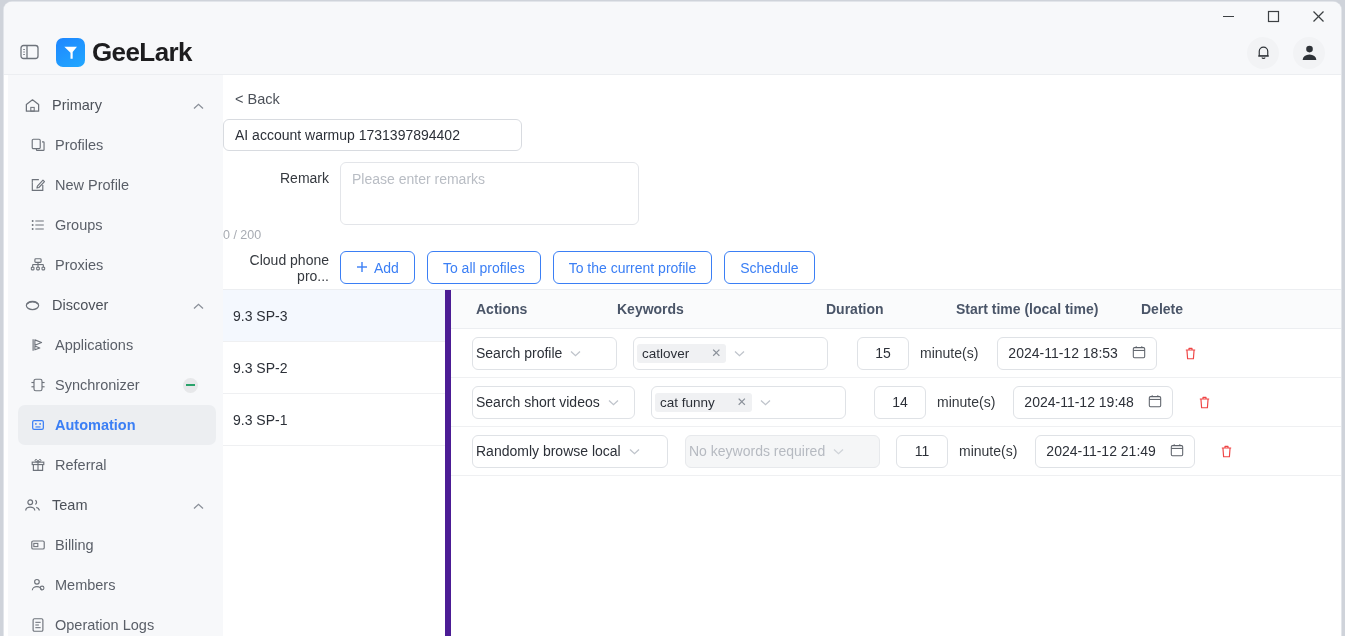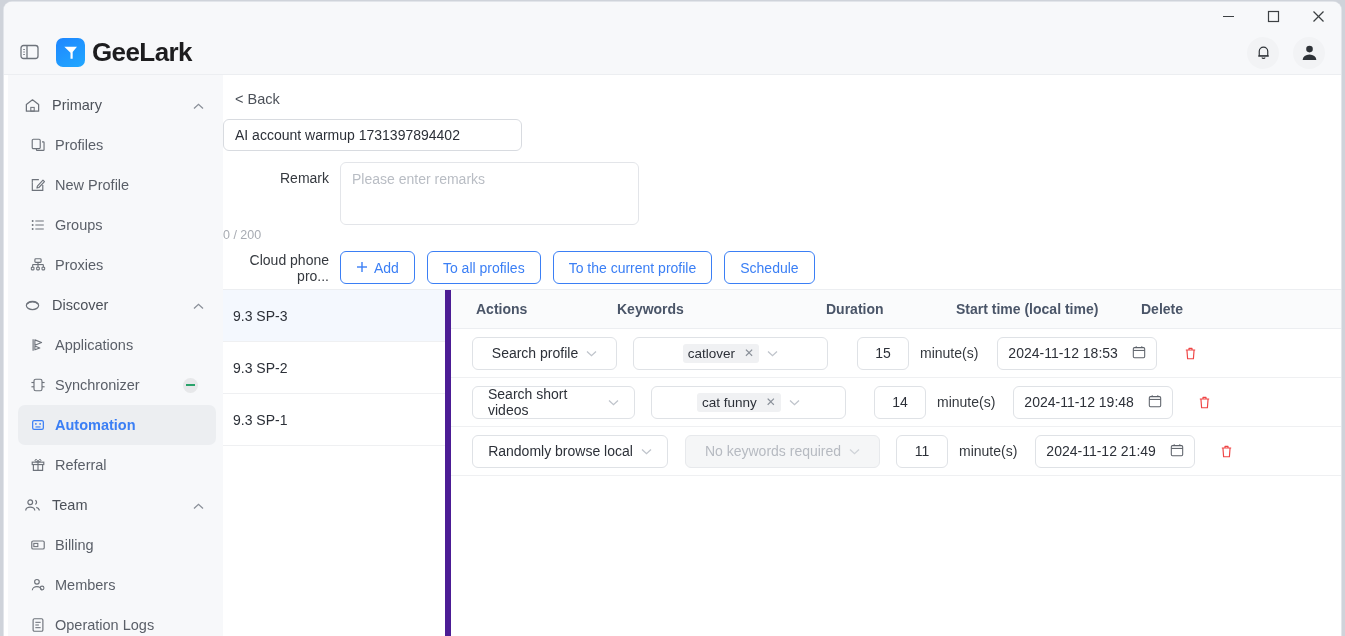--- a/index.html
+++ b/index.html
@@ -120,28 +120,28 @@
   }
   .lp-item.sel { background: #f4f8fe; }
 
   .rightpane { flex: 1; overflow: hidden; }
   .thead { display: flex; height: 39px; align-items: center; background: #fafbfc; border-bottom: 1px solid #eceef1; }
   .th { font-size: 14px; color: #4a5568; font-weight: 600; }
   .trow { display: flex; align-items: center; height: 49px; border-bottom: 1px solid #eff0f2; }
 
   .sel-box {
     height: 33px; border: 1px solid #dfe2e6; border-radius: 6px; background: #fff;
-    display: flex; align-items: center; padding: 0 15px; gap: 8px;
-    font-size: 14px; color: #2c3038; justify-content: center;
+    display: flex; align-items: center; padding: 0 3px; gap: 8px;
+    font-size: 14px; color: #2c3038; justify-content: flex-start;
   }
   .sel-box.dis { background: #f5f6f7; border-color: #e7e9ec; color: #b6bac1; }
   .caret { color: #bfc4cb; font-size: 11px; }
   .tag {
     background: #f0f1f3; border-radius: 3px; padding: 2px 5px;
-    font-size: 13.5px; color: #2c3038; display: inline-flex; align-items: center; gap: 9px;
+    font-size: 13.5px; color: #2c3038; display: inline-flex; align-items: center; gap: 22px;
   }
   .tag .x { color: #8a9099; font-size: 12px; }
   .num-box {
     height: 33px; width: 52px; border: 1px solid #dfe2e6; border-radius: 6px;
     display: flex; align-items: center; justify-content: center; font-size: 14px; color: #2c3038;
   }
   .unit { font-size: 14px; color: #35393f; }
   .date-box {
     height: 33px; border: 1px solid #dfe2e6; border-radius: 6px; background: #fff;
     display: flex; align-items: center; gap: 14px; padding: 0 10px; font-size: 14px; color: #2c3038;

